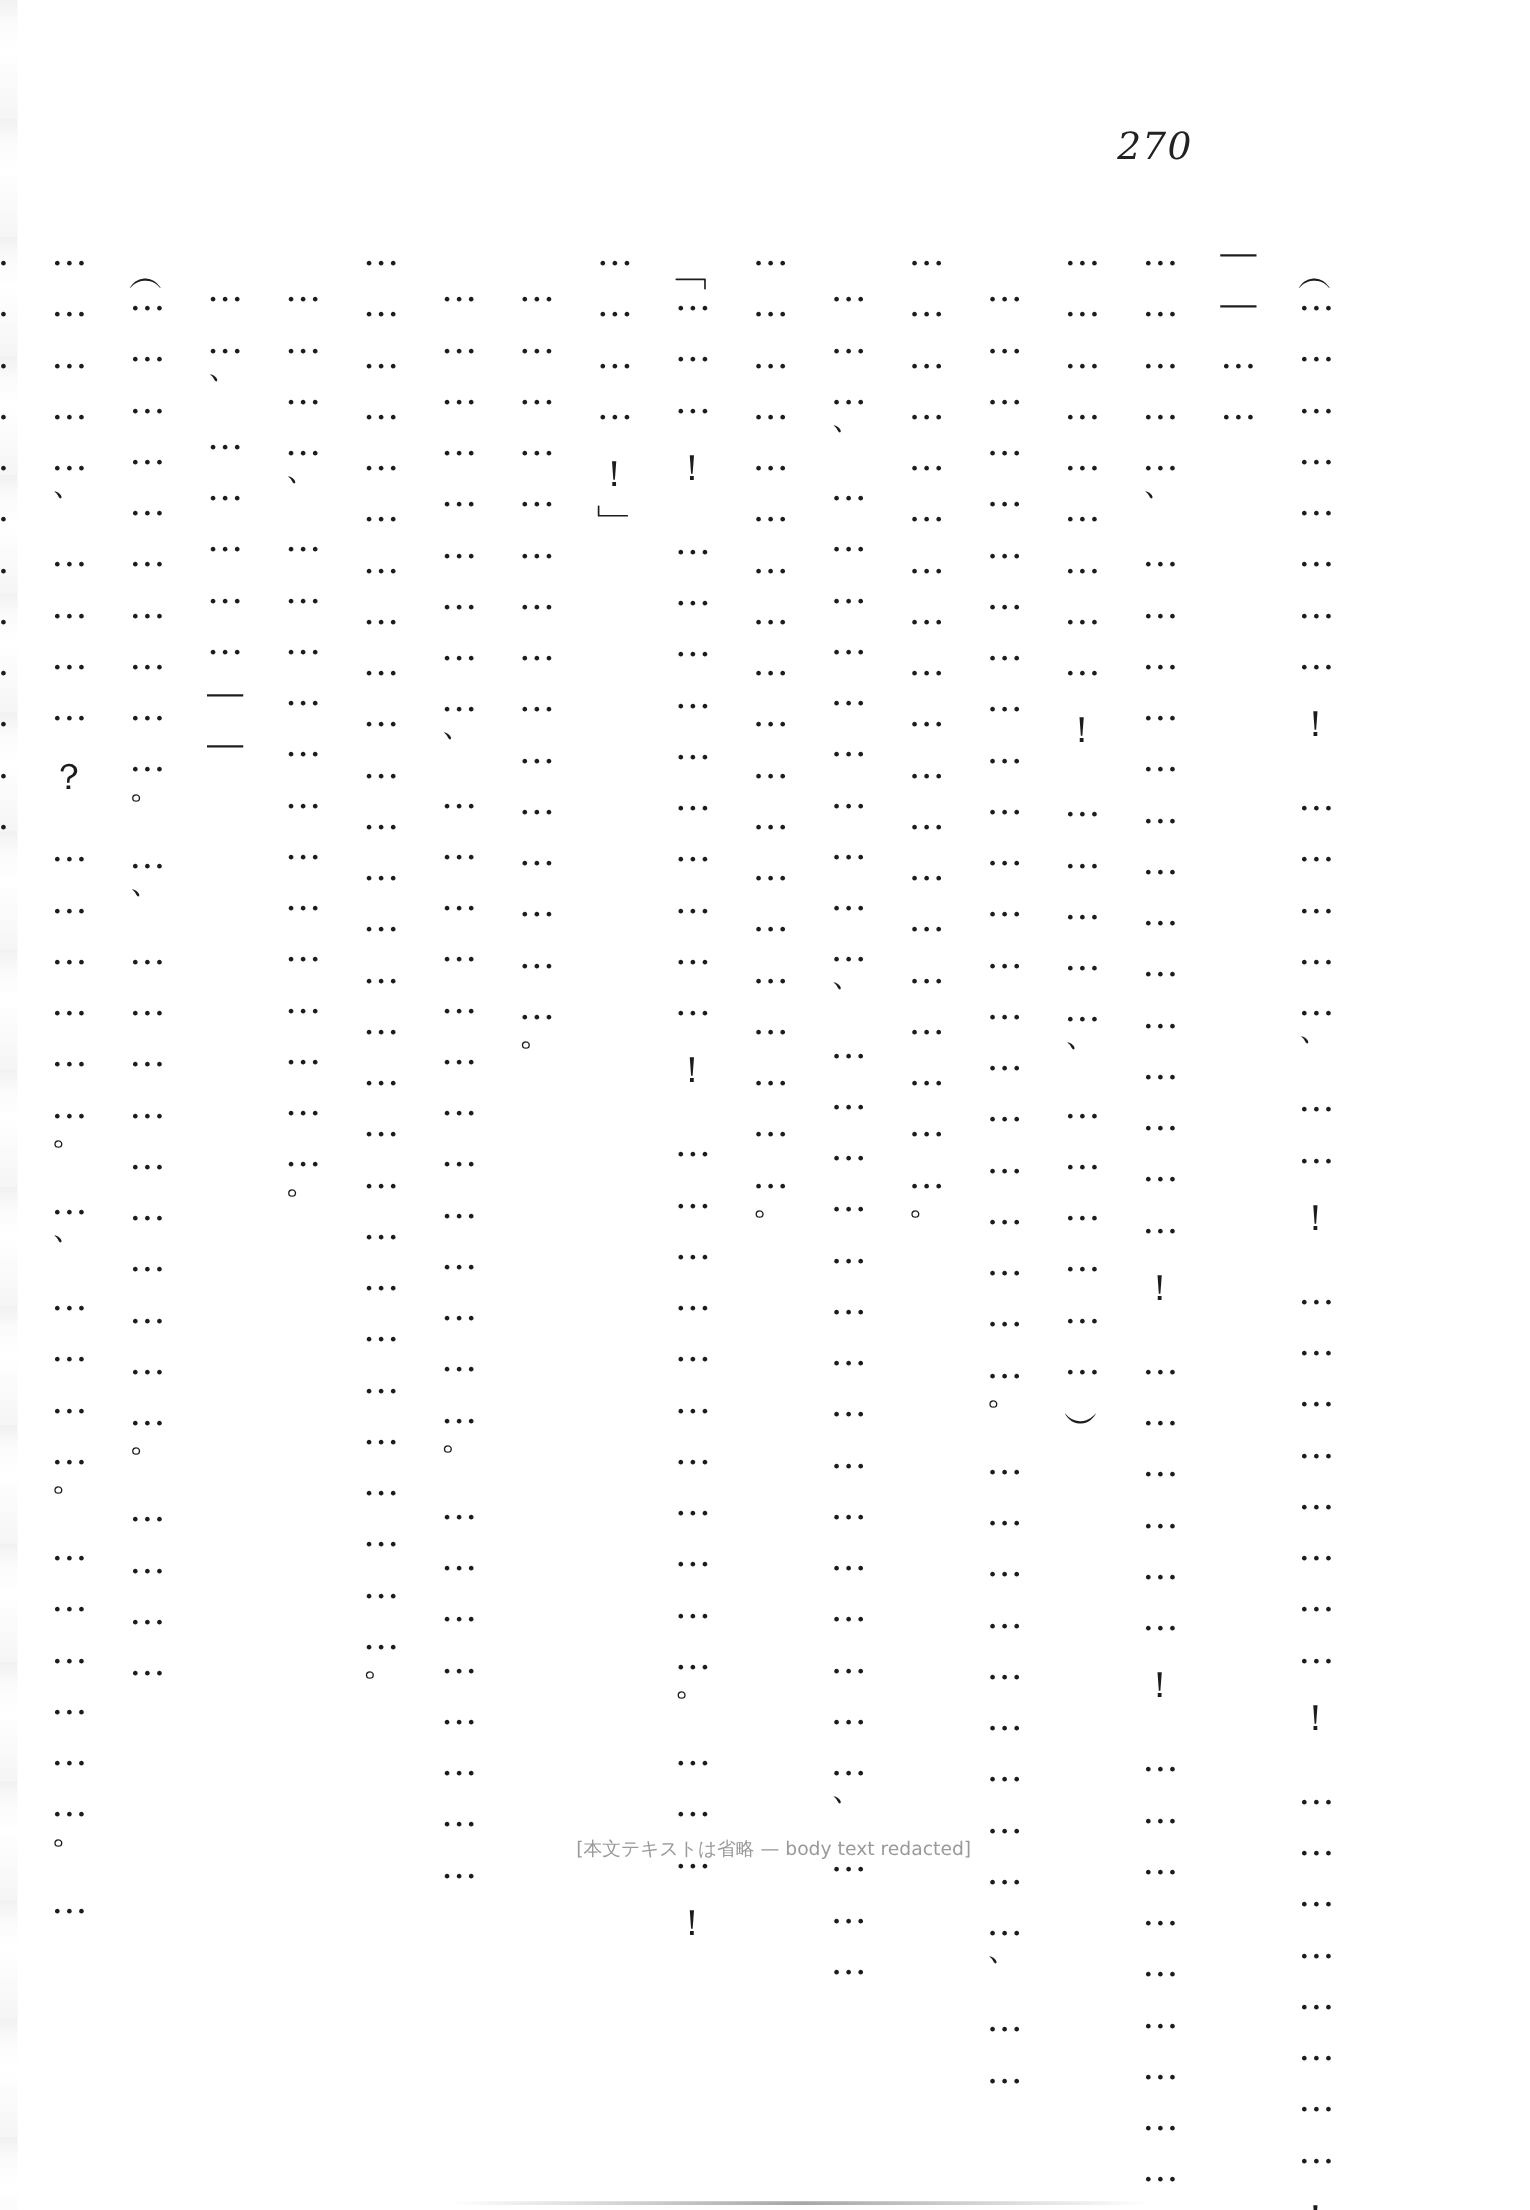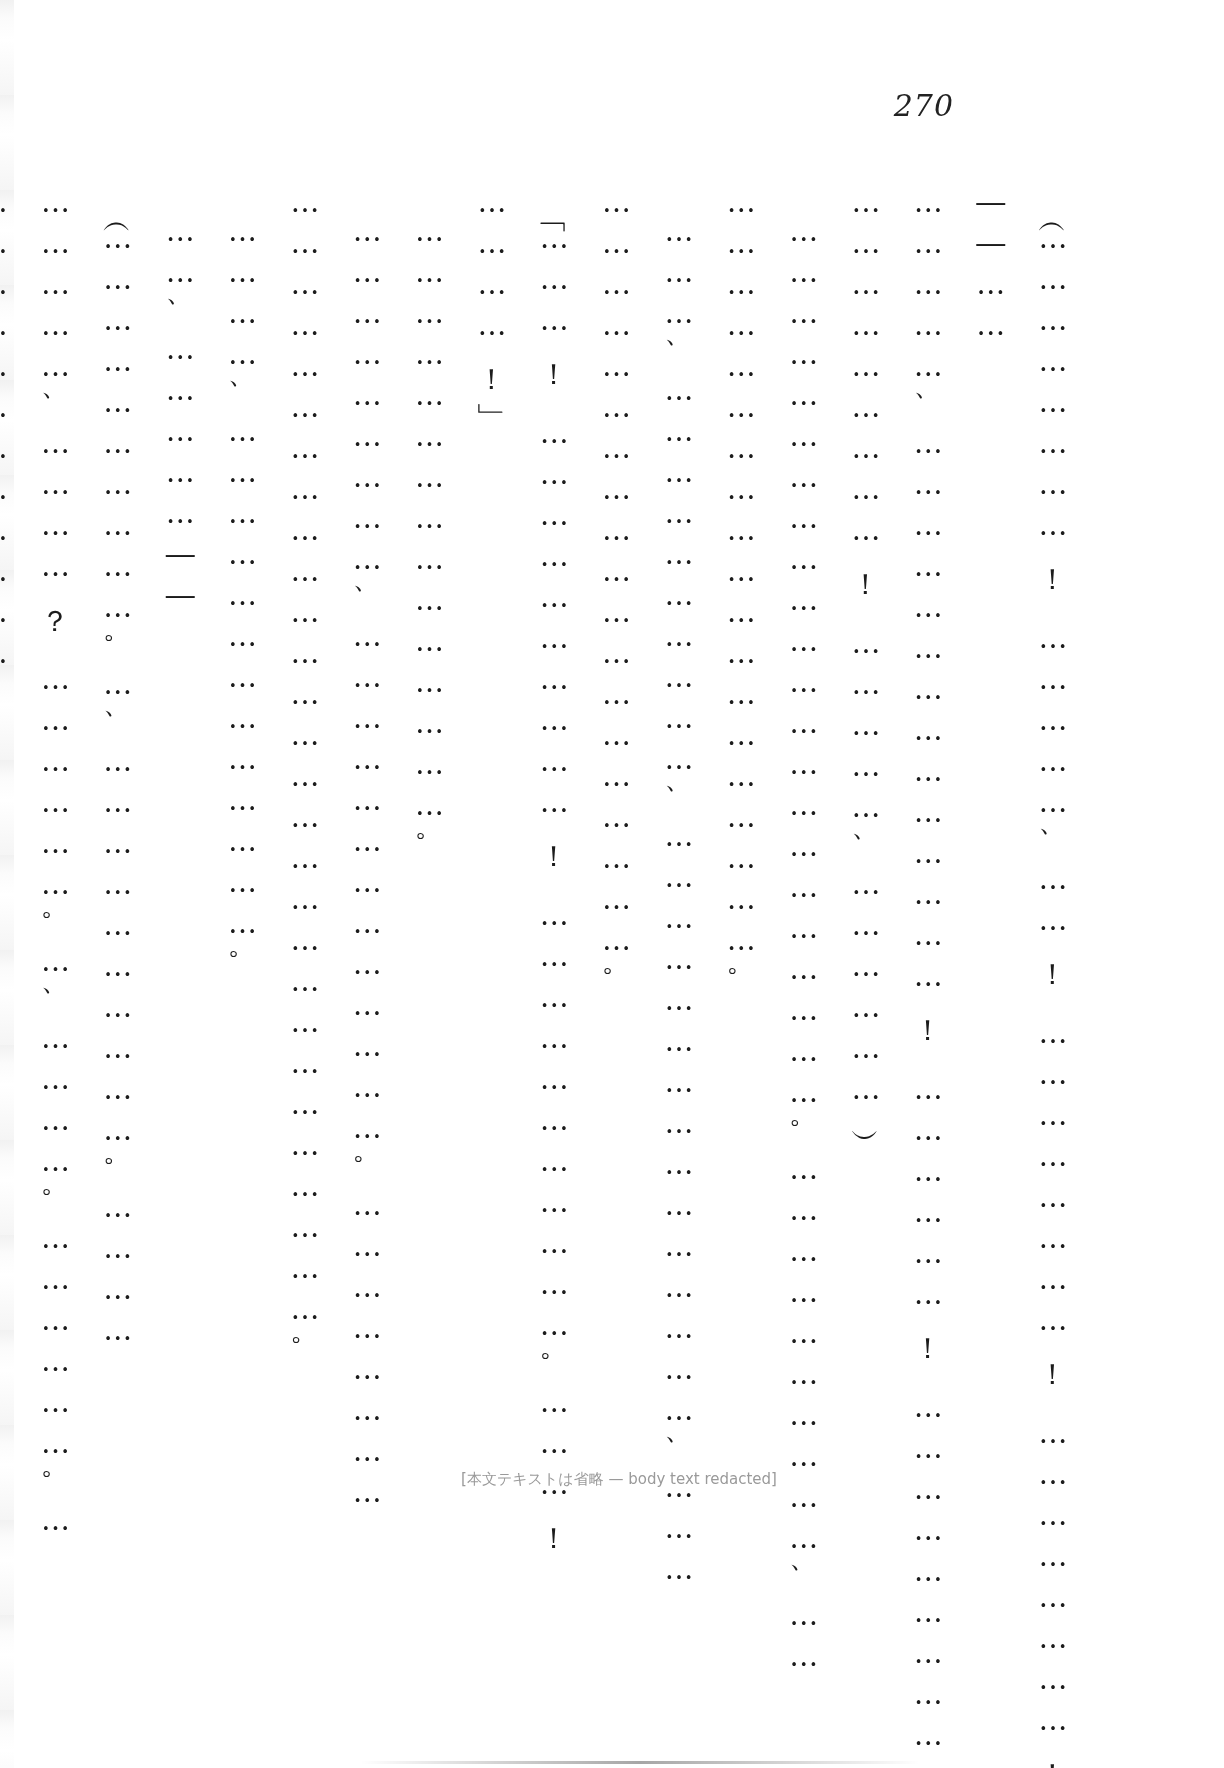--- a/index.html
+++ b/index.html
@@ -35,21 +35,21 @@
   .bottom-binding-line {
     position: absolute;
     left: 360px;
     bottom: 4px;
     width: 560px;
     height: 3px;
     background: linear-gradient(to right, rgba(0,0,0,0.0), rgba(0,0,0,0.35), rgba(0,0,0,0.0));
   }
   .page-number {
     position: absolute;
-    top: 88px;
+    top: 100px;
     right: 270px;
     font-size: 30px;
     font-style: italic;
     letter-spacing: 1px;
     color: #222222;
   }
   .text-block {
     position: absolute;
     top: 185px;
     right: 140px;

